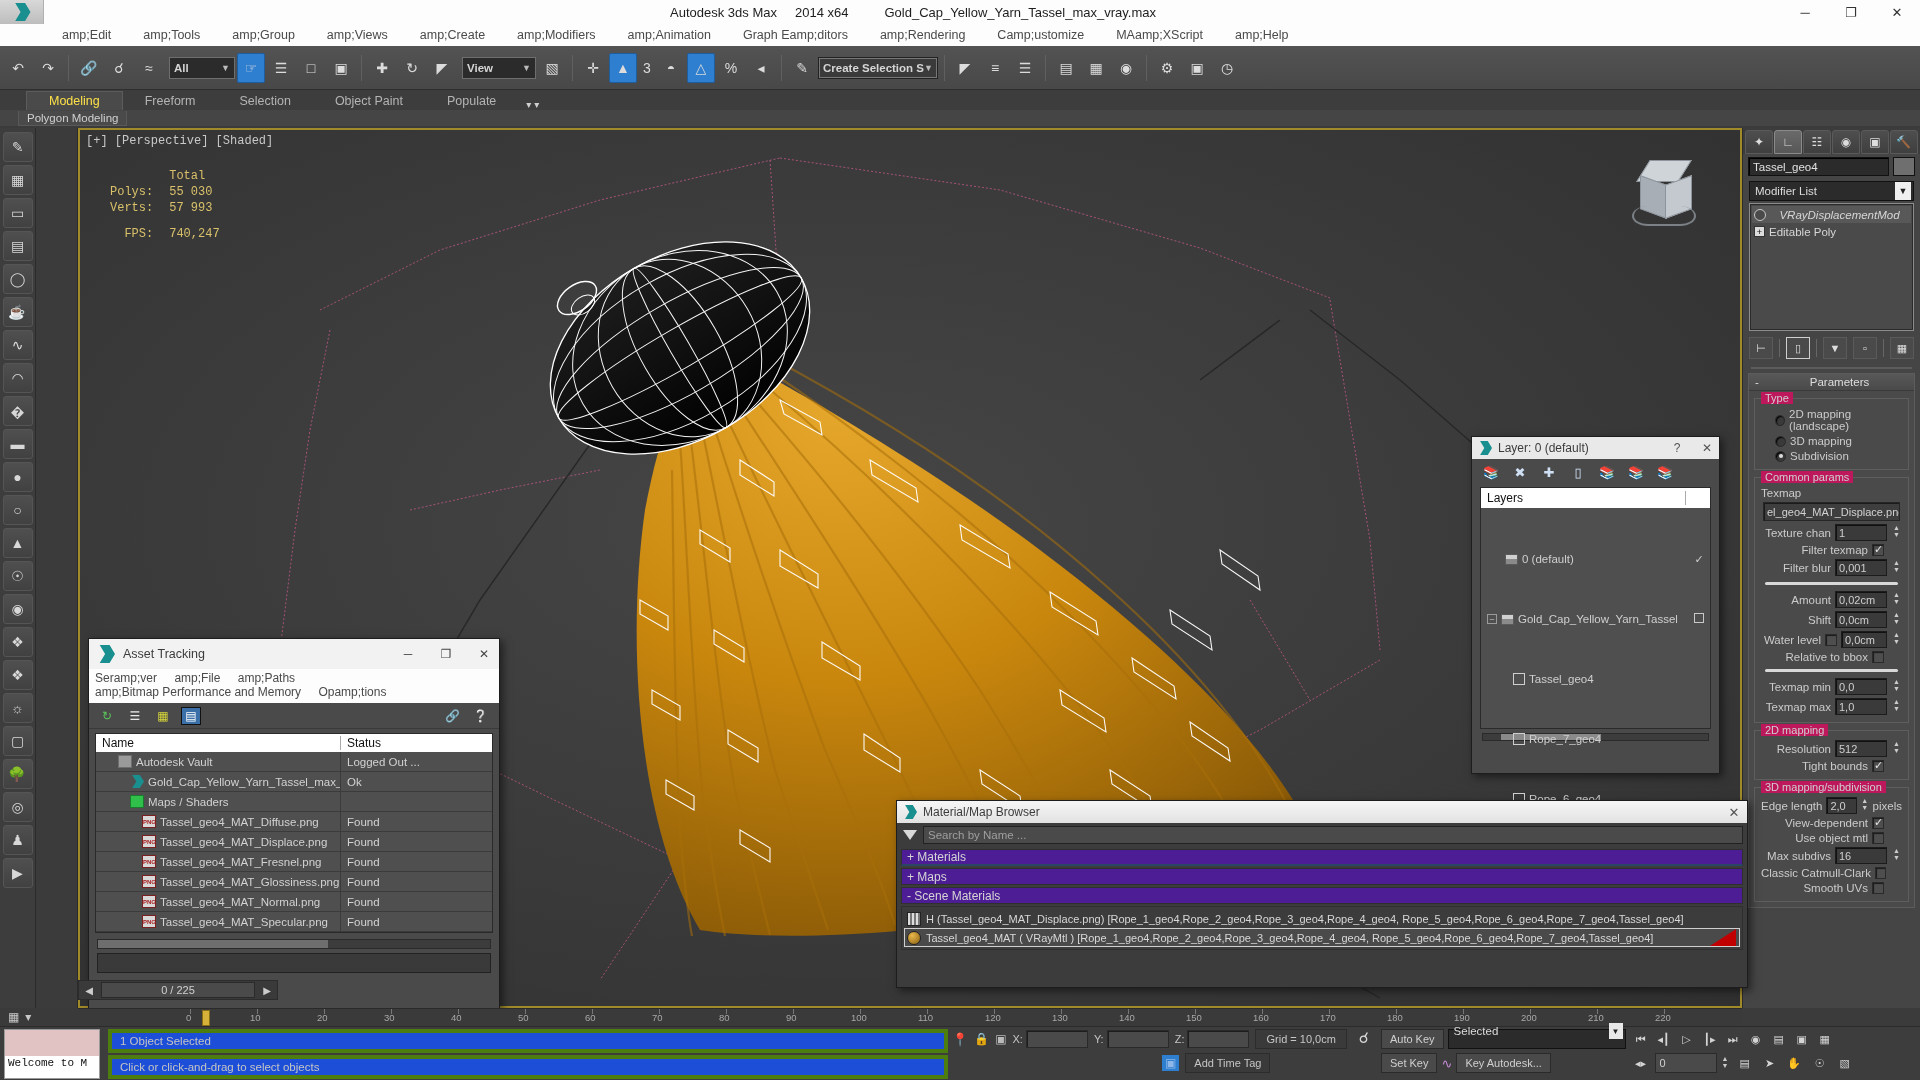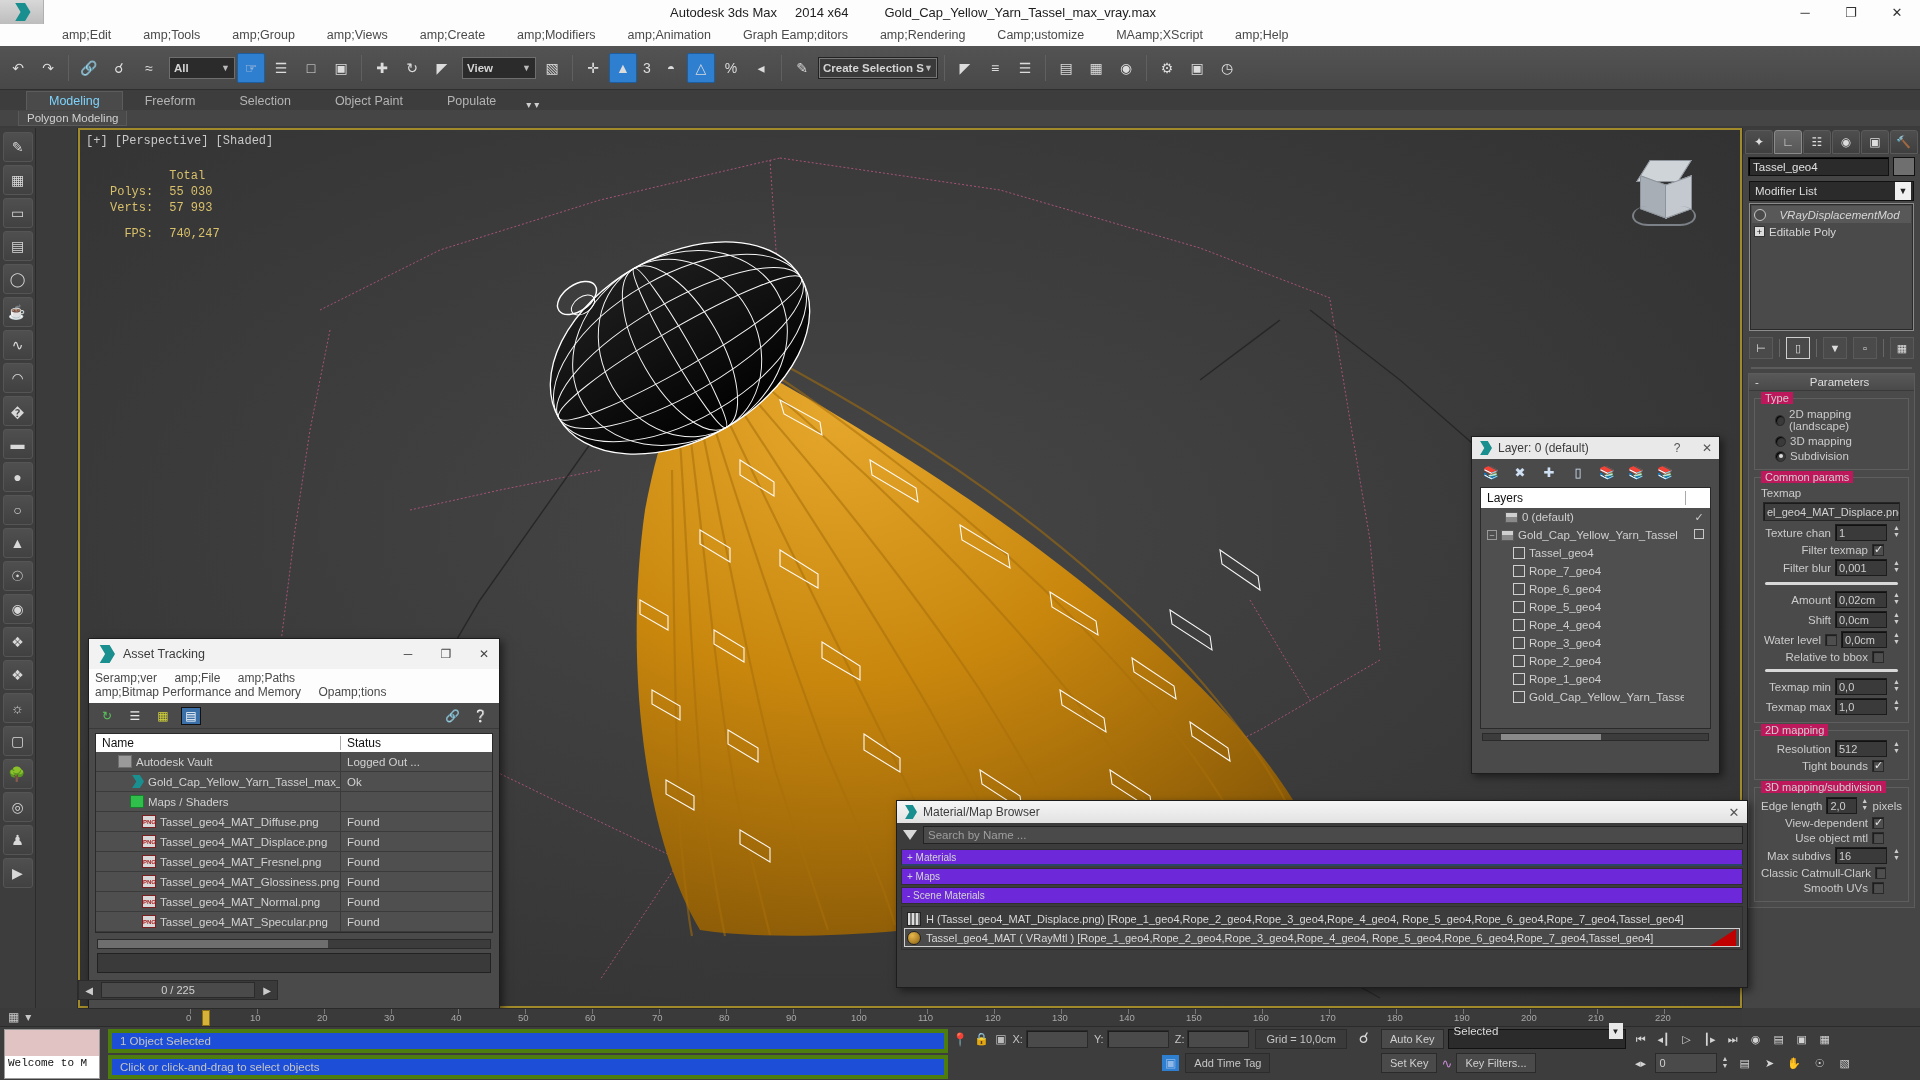--- a/index.html
+++ b/index.html
@@ -41,21 +41,21 @@
   .tcombo .cv { overflow:hidden; white-space:nowrap;font-weight:bold; }
   .tcombo .ca { font-size:9px; color:#bbb; }
   .selset { width:120px; background:#3a3a3a; border:1px solid #222;
     box-shadow:inset 0 0 0 1px #777; }
 
   
   #ribbon { position:absolute; left:0; top:90px; width:1920px; height:36px;
     background:#3d3d3d; border-bottom:1px solid #2b2b2b; }
   #ribtabs { display:flex; height:20px; align-items:flex-end; padding-left:26px; }
   .ribtab { padding:2px 22px; font-size:12.5px; color:#b4b4b4; }
-  .ribtab.sel { background:#4a4a4a; color:#7dd3fc;
+  .ribtab.sel { background:#4a4a4a; color:#fde047;
     border:1px solid #5c5c5c; border-bottom:none; }
   #ribpanel { height:16px; display:flex; align-items:center; padding-left:18px;
     background:#454545; }
   .ribpanel-lbl { font-size:11.5px; color:#d0d0d0; background:#4a4a4a;
     padding:1px 8px; border:1px solid #595959; border-top:none; }
   .ribdrop { color:#cfcfcf; font-size:10px; padding-left:8px; }
 
   
   #viewport { position:absolute; left:78px; top:128px; width:1664px; height:880px;
     background:#373737; border:2px solid #a08a2a; overflow:hidden; }
@@ -211,21 +211,21 @@
     padding:0 8px; background:#4a4a4a; }
   .lbtn { width:22px; height:20px; display:flex; align-items:center;
     justify-content:center; color:#cfe0f5; font-size:13px; }
   #layerdlg .list { margin:2px 8px; border:1px solid #2a2a2a; background:#4f4f4f;
     height:242px; }
   #layerdlg .lhdr { height:20px; background:#fff; color:#111; font-size:12px;
     display:flex; align-items:center; }
   #layerdlg .lhdr .a { flex:1; padding-left:6px; border-right:1px solid #aaa; }
   #layerdlg .lhdr .b { width:24px; }
   .lrow { height:18px; display:flex; align-items:center; font-size:11.5px;
-    color:#cfcfcf; gap:4px; }
+    color:#cfcfcf; gap:4px;margin-top:42px; }
   .lrow .nm { flex:1; overflow:hidden; white-space:nowrap; }
   .lrow .ck { width:22px; text-align:center; font-size:11px; }
   .lexp { width:10px; height:10px; border:1px solid #9a9a9a; color:#ddd;
     font-size:8px; line-height:8px; text-align:center; margin-left:2px; }
   .licon-layer { width:13px; height:11px;
     background:linear-gradient(#d0d0d0 40%, #8a8a8a 40%); border:1px solid #5a5a5a; }
   .licon-obj { width:12px; height:12px; border:1px solid #cfcfcf; }
   .lsqr { width:10px; height:10px; border:1px solid #c8c8c8; }
   #layerdlg .hs { margin:4px 10px; height:8px; background:#3c3c3c; border:1px solid #2a2a2a;}
   #layerdlg .hs i { display:block; height:6px; width:100px; background:#8a8a8a; margin-left:18px;}
@@ -238,22 +238,22 @@
   #matbrowser .wt .ic { width:14px; height:14px; background:#1a8f8f;
     clip-path:polygon(15% 0%,70% 0%,100% 50%,70% 100%,15% 100%,45% 50%); }
   #matbrowser .wt .tx { flex:1; color:#3c3c3c; font-size:12px; }
   #matbrowser .wt .b { width:26px; text-align:center; color:#555; font-size:13px; }
   #matbrowser .searchrow { display:flex; align-items:center; gap:4px; padding:3px 4px;
     background:#3c3c3c; }
   .funnel { width:0; height:0; border-left:7px solid transparent;
     border-right:7px solid transparent; border-top:10px solid #d8d8d8; margin:0 2px; }
   #matsearch { flex:1; height:18px; background:#4a4a4a; border:1px solid #222;
     color:#9f9f9f; font-size:11.5px; display:flex; align-items:center; padding:0 4px; }
-  .mbsec { margin:2px 4px; height:17px; background:#6d28d9; border:1px solid #2f2f2f;
-    display:flex; align-items:center; padding-left:5px; font-size:10px; color:#d5d5d5; }
+  .mbsec { margin:2px 4px; height:17px; background:#4c1d95; border:1px solid #2f2f2f;
+    display:flex; align-items:center; padding-left:5px; font-size:12px; color:#d5d5d5; }
   .mbsec.blue { border-bottom:2px solid #2b4566; }
   .mbbody { margin:1px 4px 4px; border:1px solid #2f2f2f; background:#3c3c3c; padding:2px; }
   .mrow { height:19px; display:flex; align-items:center; gap:5px;
     font-size:11px; color:#d8d8d8; padding:0 2px; border:1px solid transparent;
     overflow:hidden; white-space:nowrap; }
   .mrow.sel { border-color:#cfcfcf; background:#4a4a4a; }
   .mswatch { width:14px; height:14px; flex:none; border:1px solid #222; }
   .sw-disp { background:repeating-linear-gradient(90deg,#ddd 0 2px,#777 2px 4px); }
   .sw-gold { background:radial-gradient(circle at 35% 30%, #e8b84b, #8a5f12); border-radius:50%; }
   .redtag { position:absolute; right:3px; width:26px; height:17px; background:#c00000;
@@ -1068,21 +1068,21 @@
       <div style="display:flex;align-items:center;gap:4px;">
         <span class="keybtn">Auto Key</span>
         <span class="keycombo">
           <span>Selected</span>
           <span class="arw">▼</span>
         </span>
       </div>
       <div style="display:flex;align-items:center;gap:4px;">
         <span class="keybtn">Set Key</span>
         <span style="color:#c88ad8;font-size:13px;">∿</span>
-        <span class="keybtn">Key Filters...</span>
+        <span class="keybtn">Key Autodesk...</span>
       </div>
     </div>
 
     <div style="display:flex;flex-direction:column;gap:4px;">
       <div style="display:flex;align-items:center;gap:1px;">
         <span class="navbtn">⏮</span>
         <span class="navbtn">◂┃</span>
         <span class="navbtn">▷</span>
         <span class="navbtn">┃▸</span>
         <span class="navbtn">⏭</span>

